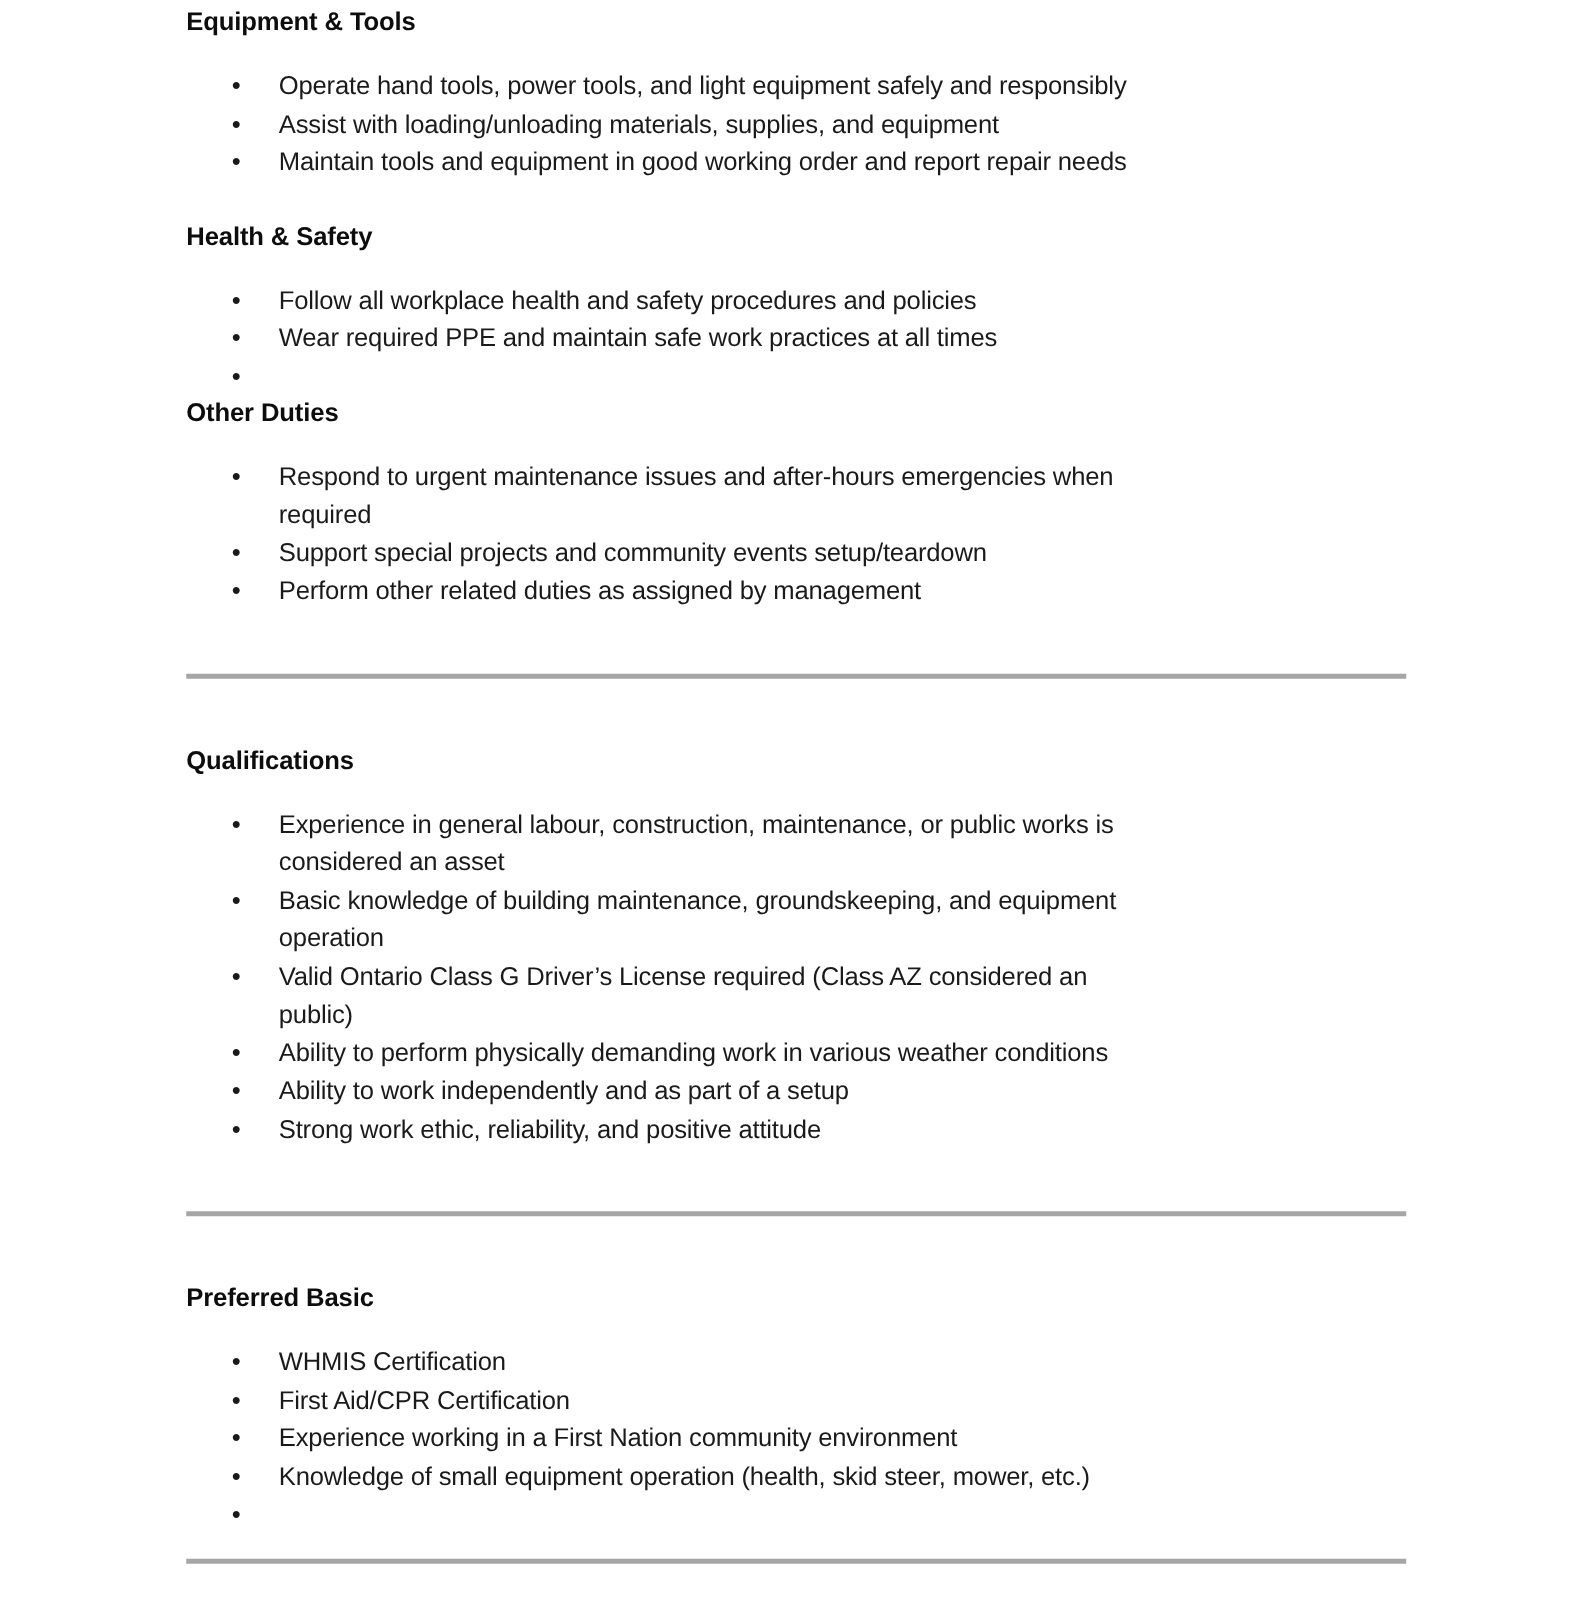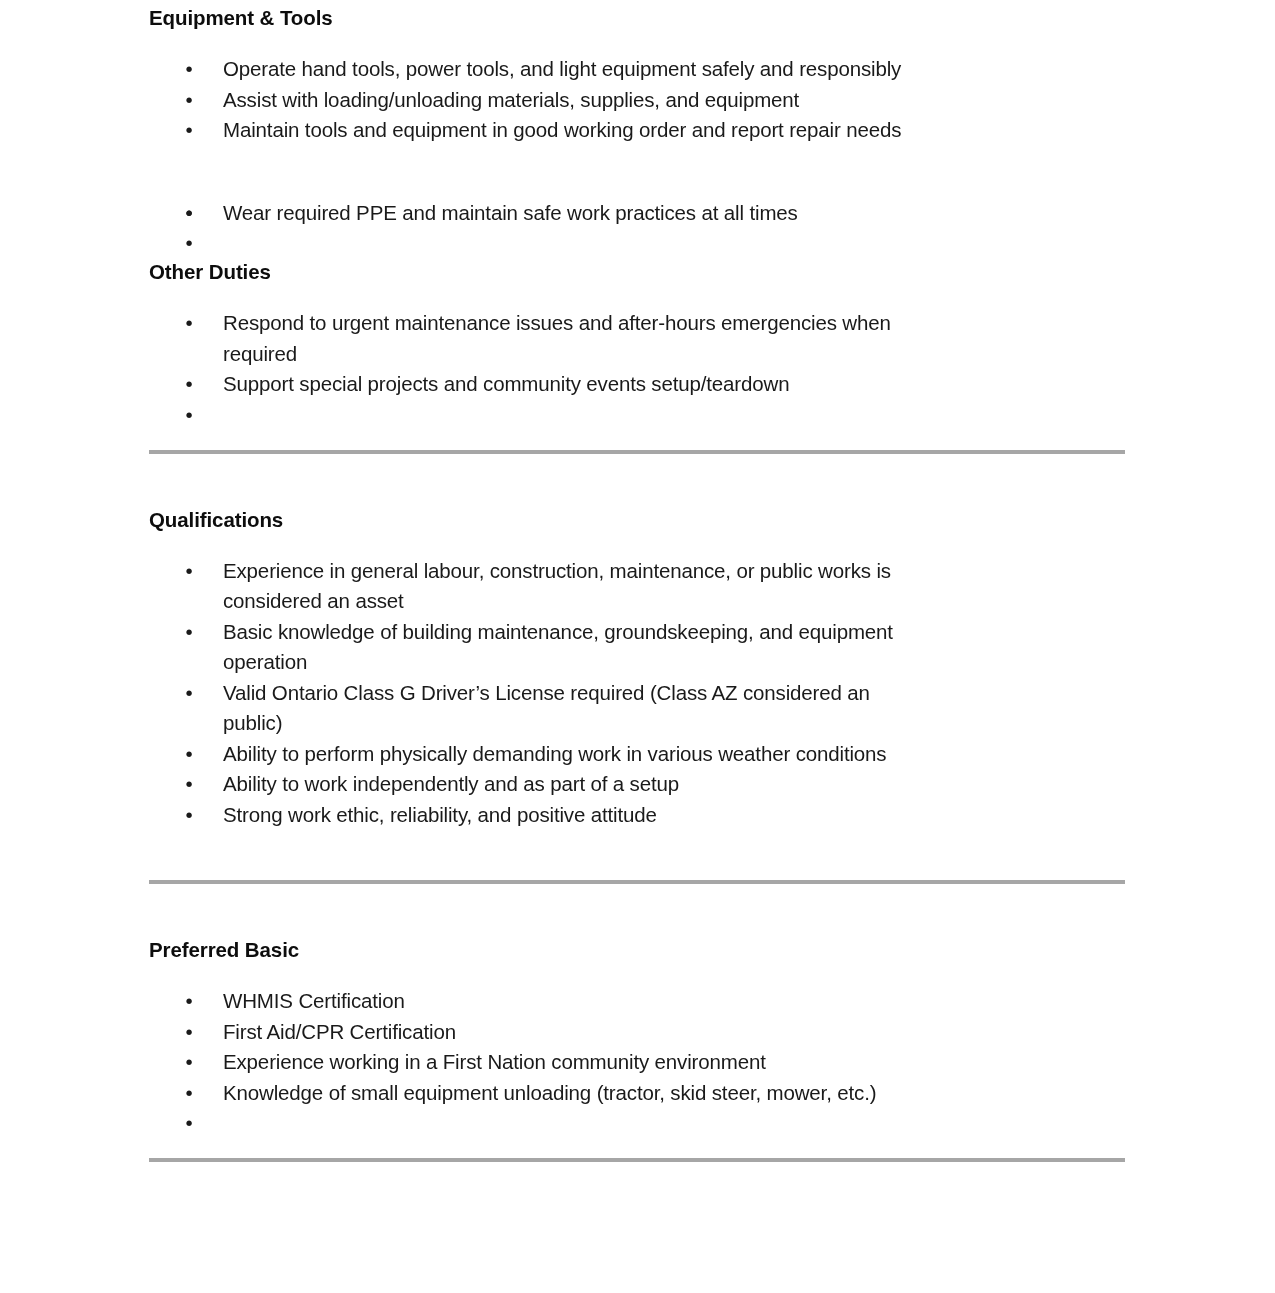--- a/index.html
+++ b/index.html
@@ -103,24 +103,26 @@
       <li>
         <span class="bullet-dot">•</span>
         <span>Maintain tools and equipment in good working order and report repair needs</span>
       </li>
     </ul>
   </div>
 
   <div class="gap-after-list"></div>
 
   <div class="block">
-    <div class="gap-after-heading"></div>
-    <ul class="bullets">
-      <li>
-        <span class="bullet-dot">•</span>
+    <h2 class="section-heading">Health &amp; Safety</h2>
+    <div class="gap-after-heading"></div>
+    <ul class="bullets">
+      <li>
+        <span class="bullet-dot">•</span>
+        <span>Follow all workplace health and safety procedures and policies</span>
       </li>
       <li>
         <span class="bullet-dot">•</span>
         <span>Wear required PPE and maintain safe work practices at all times</span>
       </li>
       <li>
         <span class="bullet-dot">•</span>
       </li>
     </ul>
   </div>
@@ -134,20 +136,21 @@
       <li>
         <span class="bullet-dot">•</span>
         <span>Respond to urgent maintenance issues and after-hours emergencies when required</span>
       </li>
       <li>
         <span class="bullet-dot">•</span>
         <span>Support special projects and community events setup/teardown</span>
       </li>
       <li>
         <span class="bullet-dot">•</span>
+        <span>Perform other related duties as assigned by management</span>
       </li>
     </ul>
   </div>
 
   <div class="divider-space-top"></div>
   <hr class="divider">
   <div class="divider-space-bottom"></div>
 
   <div class="block">
     <h2 class="section-heading">Qualifications</h2>
@@ -195,21 +198,21 @@
       <li>
         <span class="bullet-dot">•</span>
         <span>First Aid/CPR Certification</span>
       </li>
       <li>
         <span class="bullet-dot">•</span>
         <span>Experience working in a First Nation community environment</span>
       </li>
       <li>
         <span class="bullet-dot">•</span>
-        <span>Knowledge of small equipment unloading (tractor, skid steer, mower, etc.)</span>
+        <span>Knowledge of small equipment operation (health, skid steer, mower, etc.)</span>
       </li>
       <li>
         <span class="bullet-dot">•</span>
       </li>
     </ul>
   </div>
 
   <div class="divider-space-top"></div>
   <hr class="divider">
 

